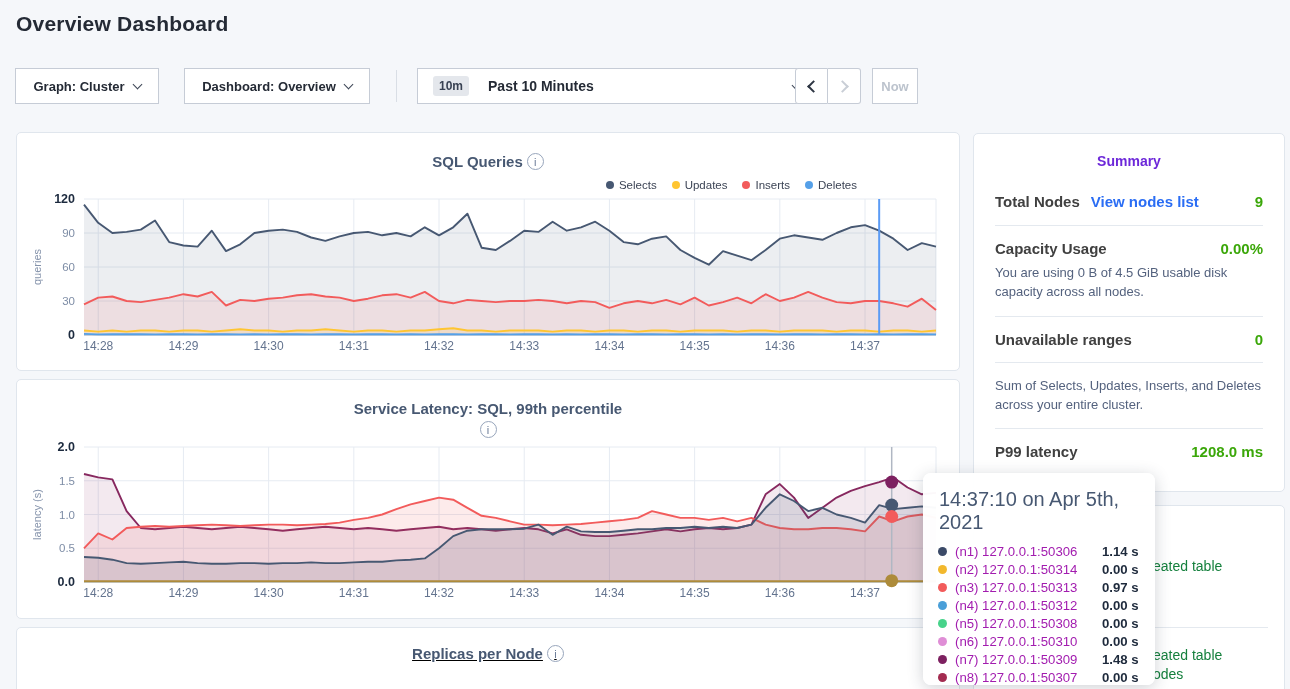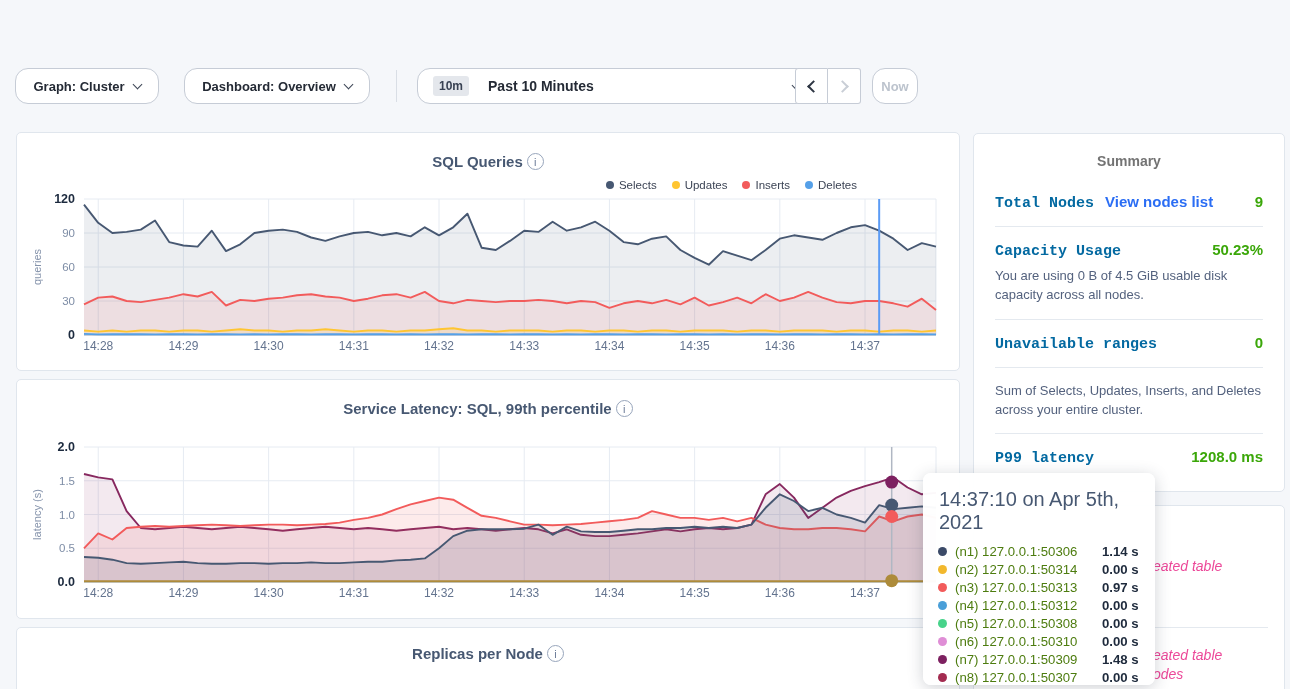--- a/index.html
+++ b/index.html
@@ -3,21 +3,21 @@
 <meta charset="utf-8">
 <style>
   * { margin:0; padding:0; box-sizing:border-box; }
   html,body { width:1290px; height:689px; overflow:hidden; }
   body { background:#f5f7fa; font-family:"Liberation Sans", sans-serif; position:relative; }
   .page { position:absolute; inset:0; }
 
   .page-title { position:absolute; left:16px; top:12px; font-size:21px; font-weight:600; color:#242a35; letter-spacing:.2px; }
 
   
-  .btn { position:absolute; top:68px; height:36px; background:#fff; border:1px solid #c6ccd6; border-radius:13px;
+  .btn { position:absolute; top:68px; height:36px; background:#fff; border:1px solid #c6ccd6; border-radius:0;
          display:flex; align-items:center; justify-content:center; gap:9px; font-size:13px; font-weight:700; color:#242a35; cursor:pointer; }
   .chev-down { width:7px; height:7px; border-right:1.6px solid #3c4555; border-bottom:1.6px solid #3c4555; transform:rotate(45deg); margin-top:-4px; }
   .vsep { position:absolute; left:396px; top:70px; width:1px; height:32px; background:#d9dee5; }
   .timesel { justify-content:flex-start; padding:0 14px; }
   .time-badge { background:#e4e7ec; border-radius:3px; padding:3px 6px; font-size:12px; font-weight:700; color:#394253; }
   .time-label { font-size:14px; font-weight:700; color:#242a35; margin-left:10px; }
   .timesel .chev-down { position:absolute; right:14px; top:17px; }
   .navgroup { position:absolute; left:795px; top:68px; height:36px; display:flex; }
   .navbtn { width:33px; height:36px; background:#fff; border:1px solid #c6ccd6; display:flex; align-items:center; justify-content:center; cursor:pointer; }
   .navbtn.prev { border-radius:3px 0 0 3px; }
@@ -40,47 +40,48 @@
   .info-icon { width:17px; height:17px; border:1px solid #97a5bb; border-radius:50%; color:#6b7b97; font-size:11px;
                display:inline-flex; align-items:center; justify-content:center; font-style:normal; cursor:pointer; }
   .legend { position:absolute; top:46px; right:102px; display:flex; gap:15px; align-items:center; }
   .legend-item { display:flex; align-items:center; gap:5px; font-size:11.5px; color:#3c4455; }
   .legend-dot { width:8px; height:8px; border-radius:50%; }
   svg.chart { position:absolute; left:0; }
   .card-1 svg.chart { top:56px; }
   .card-2 svg.chart { top:57px; }
 
   
-  .summary-title { text-align:center; font-size:14px; font-weight:700; color:#737373; padding-top:19px; }
+  .summary-title { text-align:center; font-size:14px; font-weight:700; color:#6d28d9; padding-top:19px; }
   .sum-body { padding:0 21px; }
   .sum-row { display:flex; justify-content:space-between; align-items:baseline; }
-  .sum-label { font-size:15px; font-weight:700; color:#0369a1;font-family:Liberation Mono, monospace; }
+  .sum-label { font-size:15px; font-weight:700; color:#404040; }
   .sum-link { font-size:15px; font-weight:700; color:#2a6df4; text-decoration:none; margin-left:11px; cursor:pointer; }
   .sum-value { font-size:15px; font-weight:700; color:#3ba709; }
   .sum-desc { font-size:13px; color:#54627e; line-height:1.45; margin-top:7px; }
   .sum-hr { border:none; border-top:1px solid #e4e9ef; margin:14px 0; }
 
   
-  .ev-frag { position:absolute; left:179px; font-size:14px; color:#ec4899; white-space:nowrap;font-style:italic; }
+  .ev-frag { position:absolute; left:179px; font-size:14px; color:#15803d; white-space:nowrap; }
   .ev-divider { position:absolute; left:60px; right:16px; height:1px; background:#e4e9ef; }
 
   
   .tooltip { position:absolute; left:923px; top:473px; width:232px; height:212px; background:rgba(255,255,255,0.97);
              border-radius:8px; box-shadow:0 3px 16px rgba(40,50,70,0.22); z-index:40; padding:12px 15px; }
   .tt-header { font-size:20px; color:#475872; margin:3px 0 8px 1px; }
   .tt-row { display:flex; align-items:center; height:18px; font-size:13.2px; }
   .tt-dot { width:9px; height:9px; border-radius:50%; margin-right:8px; flex:none; }
-  .tt-label { color:#4d7c0f; width:147px; }
+  .tt-label { color:#a21caf; width:147px; }
   .tt-value { font-weight:700; color:#1e2a3c; }
 </style>
 </head>
 <body>
 
 <div class="page">
 
+  <h1 class="page-title">Overview Dashboard</h1>
 
   <button class="btn" style="left:15px; width:144px;">
     <span>Graph: Cluster</span>
     <span class="chev-down"></span>
   </button>
   <button class="btn" style="left:184px; width:186px;">
     <span>Dashboard: Overview</span>
     <span class="chev-down"></span>
   </button>
   <div class="vsep"></div>
@@ -161,21 +162,21 @@
         <path d="M67.0,115.4L81.2,108.6L95.4,107.5L109.6,112.0L123.8,113.1L138.0,110.9L152.2,108.6L166.4,105.2L180.6,107.5L194.8,102.9L209.0,116.5L223.2,110.9L237.4,112.0L251.6,109.7L265.8,108.6L280.0,106.3L294.2,105.2L308.4,107.5L322.6,108.6L336.8,112.0L351.0,109.7L365.2,106.3L379.4,105.2L393.6,108.6L407.8,102.9L422.0,112.0L436.2,114.3L450.4,110.9L464.6,112.0L478.8,113.1L493.0,112.0L507.2,112.0L521.4,110.9L535.6,112.0L549.8,114.3L564.0,112.0L578.2,113.1L592.4,118.8L606.6,114.3L620.8,112.0L635.0,114.3L649.2,110.9L663.4,115.4L677.6,108.6L691.8,116.5L706.0,113.1L720.2,108.6L734.4,114.3L748.6,105.2L762.8,112.0L777.0,108.6L791.2,102.9L805.4,108.6L819.6,113.1L833.8,114.3L848.0,112.0L862.2,112.0L876.4,114.3L890.6,117.7L904.8,109.7L919.0,121.1" fill="none" stroke="#f25b5b" stroke-width="1.9" stroke-linejoin="round"></path>
         <path d="M67.0,141.5L81.2,142.6L95.4,141.5L109.6,142.6L123.8,141.5L138.0,141.5L152.2,142.6L166.4,141.5L180.6,141.5L194.8,142.6L209.0,141.5L223.2,140.3L237.4,141.5L251.6,141.5L265.8,142.6L280.0,141.5L294.2,141.5L308.4,140.3L322.6,141.5L336.8,142.6L351.0,141.5L365.2,141.5L379.4,142.6L393.6,141.5L407.8,141.5L422.0,140.3L436.2,139.2L450.4,141.5L464.6,141.5L478.8,142.6L493.0,141.5L507.2,141.5L521.4,141.5L535.6,142.6L549.8,141.5L564.0,141.5L578.2,142.6L592.4,141.5L606.6,141.5L620.8,142.6L635.0,141.5L649.2,141.5L663.4,142.6L677.6,141.5L691.8,141.5L706.0,141.5L720.2,142.6L734.4,141.5L748.6,141.5L762.8,142.6L777.0,141.5L791.2,141.5L805.4,141.5L819.6,142.6L833.8,141.5L848.0,141.5L862.2,142.6L876.4,141.5L890.6,141.5L904.8,142.6L919.0,141.5L919,146L67,146Z" fill="rgba(255,197,49,0.14)" stroke="none"></path>
         <path d="M67.0,141.5L81.2,142.6L95.4,141.5L109.6,142.6L123.8,141.5L138.0,141.5L152.2,142.6L166.4,141.5L180.6,141.5L194.8,142.6L209.0,141.5L223.2,140.3L237.4,141.5L251.6,141.5L265.8,142.6L280.0,141.5L294.2,141.5L308.4,140.3L322.6,141.5L336.8,142.6L351.0,141.5L365.2,141.5L379.4,142.6L393.6,141.5L407.8,141.5L422.0,140.3L436.2,139.2L450.4,141.5L464.6,141.5L478.8,142.6L493.0,141.5L507.2,141.5L521.4,141.5L535.6,142.6L549.8,141.5L564.0,141.5L578.2,142.6L592.4,141.5L606.6,141.5L620.8,142.6L635.0,141.5L649.2,141.5L663.4,142.6L677.6,141.5L691.8,141.5L706.0,141.5L720.2,142.6L734.4,141.5L748.6,141.5L762.8,142.6L777.0,141.5L791.2,141.5L805.4,141.5L819.6,142.6L833.8,141.5L848.0,141.5L862.2,142.6L876.4,141.5L890.6,141.5L904.8,142.6L919.0,141.5" fill="none" stroke="#ffc531" stroke-width="1.9" stroke-linejoin="round"></path>
         <path d="M67.0,144.9L81.2,145.4L95.4,145.1L109.6,145.3L123.8,145.2L138.0,145.4L152.2,145.3L166.4,145.1L180.6,145.4L194.8,145.3L209.0,145.2L223.2,145.4L237.4,145.3L251.6,145.4L265.8,145.1L280.0,145.3L294.2,145.4L308.4,145.2L322.6,145.3L336.8,145.4L351.0,145.3L365.2,145.1L379.4,145.4L393.6,145.3L407.8,145.4L422.0,145.2L436.2,145.3L450.4,145.4L464.6,145.1L478.8,145.3L493.0,145.4L507.2,145.3L521.4,145.2L535.6,145.4L549.8,145.3L564.0,145.4L578.2,145.1L592.4,145.3L606.6,145.4L620.8,145.3L635.0,145.2L649.2,145.4L663.4,145.3L677.6,145.1L691.8,145.4L706.0,145.3L720.2,145.4L734.4,145.2L748.6,145.3L762.8,145.4L777.0,145.1L791.2,145.3L805.4,145.4L819.6,145.3L833.8,145.2L848.0,145.4L862.2,145.3L876.4,145.4L890.6,145.1L904.8,145.3L919.0,145.4L919,146L67,146Z" fill="rgba(85,160,232,0.10)" stroke="none"></path>
         <path d="M67.0,144.9L81.2,145.4L95.4,145.1L109.6,145.3L123.8,145.2L138.0,145.4L152.2,145.3L166.4,145.1L180.6,145.4L194.8,145.3L209.0,145.2L223.2,145.4L237.4,145.3L251.6,145.4L265.8,145.1L280.0,145.3L294.2,145.4L308.4,145.2L322.6,145.3L336.8,145.4L351.0,145.3L365.2,145.1L379.4,145.4L393.6,145.3L407.8,145.4L422.0,145.2L436.2,145.3L450.4,145.4L464.6,145.1L478.8,145.3L493.0,145.4L507.2,145.3L521.4,145.2L535.6,145.4L549.8,145.3L564.0,145.4L578.2,145.1L592.4,145.3L606.6,145.4L620.8,145.3L635.0,145.2L649.2,145.4L663.4,145.3L677.6,145.1L691.8,145.4L706.0,145.3L720.2,145.4L734.4,145.2L748.6,145.3L762.8,145.4L777.0,145.1L791.2,145.3L805.4,145.4L819.6,145.3L833.8,145.2L848.0,145.4L862.2,145.3L876.4,145.4L890.6,145.1L904.8,145.3L919.0,145.4" fill="none" stroke="#55a0e8" stroke-width="1.9" stroke-linejoin="round"></path>
         <line x1="862.1716" y1="10" x2="862.1716" y2="146" stroke="#5b9bf5" stroke-width="2"></line>
       </svg>
   </div>
 
   <div class="card card-2">
-    <div class="chart-title-row" style="top:20px;">
+    <div class="chart-title-row" style="top:20px;flex-direction:column;">
       <span class="chart-title">Service Latency: SQL, 99th percentile</span>
       <span class="info-icon">i</span>
     </div>
     <svg class="chart" id="chart-1" width="944" height="172">
         <line x1="67" y1="145" x2="919" y2="145" stroke="#93a2b6" stroke-width="1"></line>
         <text x="58" y="149" text-anchor="end" fill="#1c2a3e" font-size="12.5" font-weight="700" font-family="&quot;Liberation Sans&quot;, sans-serif">0.0</text>
         <line x1="67" y1="111.25" x2="919" y2="111.25" stroke="#e6ebf2" stroke-width="1"></line>
         <text x="58" y="115.25" text-anchor="end" fill="#7e8da6" font-size="11.5" font-weight="400" font-family="&quot;Liberation Sans&quot;, sans-serif">0.5</text>
         <line x1="67" y1="77.5" x2="919" y2="77.5" stroke="#e6ebf2" stroke-width="1"></line>
         <text x="58" y="81.5" text-anchor="end" fill="#7e8da6" font-size="11.5" font-weight="400" font-family="&quot;Liberation Sans&quot;, sans-serif">1.0</text>
@@ -214,37 +215,37 @@
         <path d="M67.0,144.2L81.2,144.2L95.4,144.2L109.6,144.2L123.8,144.2L138.0,144.2L152.2,144.2L166.4,144.2L180.6,144.2L194.8,144.2L209.0,144.2L223.2,144.2L237.4,144.2L251.6,144.2L265.8,144.2L280.0,144.2L294.2,144.2L308.4,144.2L322.6,144.2L336.8,144.2L351.0,144.2L365.2,144.2L379.4,144.2L393.6,144.2L407.8,144.2L422.0,144.2L436.2,144.2L450.4,144.2L464.6,144.2L478.8,144.2L493.0,144.2L507.2,144.2L521.4,144.2L535.6,144.2L549.8,144.2L564.0,144.2L578.2,144.2L592.4,144.2L606.6,144.2L620.8,144.2L635.0,144.2L649.2,144.2L663.4,144.2L677.6,144.2L691.8,144.2L706.0,144.2L720.2,144.2L734.4,144.2L748.6,144.2L762.8,144.2L777.0,144.2L791.2,144.2L805.4,144.2L819.6,144.2L833.8,144.2L848.0,144.2L862.2,144.2L876.4,144.2L890.6,144.2L904.8,144.2L919.0,144.2" fill="none" stroke="#ad8b3a" stroke-width="1.9" stroke-linejoin="round"></path>
         <line x1="874.6959999999999" y1="10" x2="874.6959999999999" y2="145" stroke="#b0b7c3" stroke-width="1.5"></line>
         <circle cx="874.6959999999999" cy="45.099999999999994" r="6.5" fill="#7d2060"></circle>
         <circle cx="874.6959999999999" cy="68.05000000000001" r="6.5" fill="#475872"></circle>
         <circle cx="874.6959999999999" cy="79.525" r="6.5" fill="#f25b5b"></circle>
         <circle cx="874.6959999999999" cy="143.65" r="6.5" fill="#ad8b3a"></circle>
       </svg>
   </div>
 
   <div class="card card-3">
-    <div class="chart-title-row" style="top:17px;">
+    <div class="chart-title-row" style="top:17px;text-decoration:underline;">
       <span class="chart-title">Replicas per Node</span>
       <span class="info-icon">i</span>
     </div>
   </div>
 
   <div class="card summary-card">
     <div class="summary-title">Summary</div>
     <div class="sum-body">
       <div class="sum-row" style="margin-top:24px;">
         <span><span class="sum-label">Total Nodes</span><a class="sum-link">View nodes list</a></span>
         <span class="sum-value">9</span>
       </div>
       <hr class="sum-hr">
       <div class="sum-row">
         <span class="sum-label">Capacity Usage</span>
-        <span class="sum-value">50.23%</span>
+        <span class="sum-value">0.00%</span>
       </div>
       <p class="sum-desc">You are using 0 B of 4.5 GiB usable disk capacity across all nodes.</p>
       <hr class="sum-hr">
       <div class="sum-row">
         <span class="sum-label">Unavailable ranges</span>
         <span class="sum-value">0</span>
       </div>
       <hr class="sum-hr">
       <p class="sum-desc">Sum of Selects, Updates, Inserts, and Deletes across your entire cluster.</p>
       <hr class="sum-hr">

